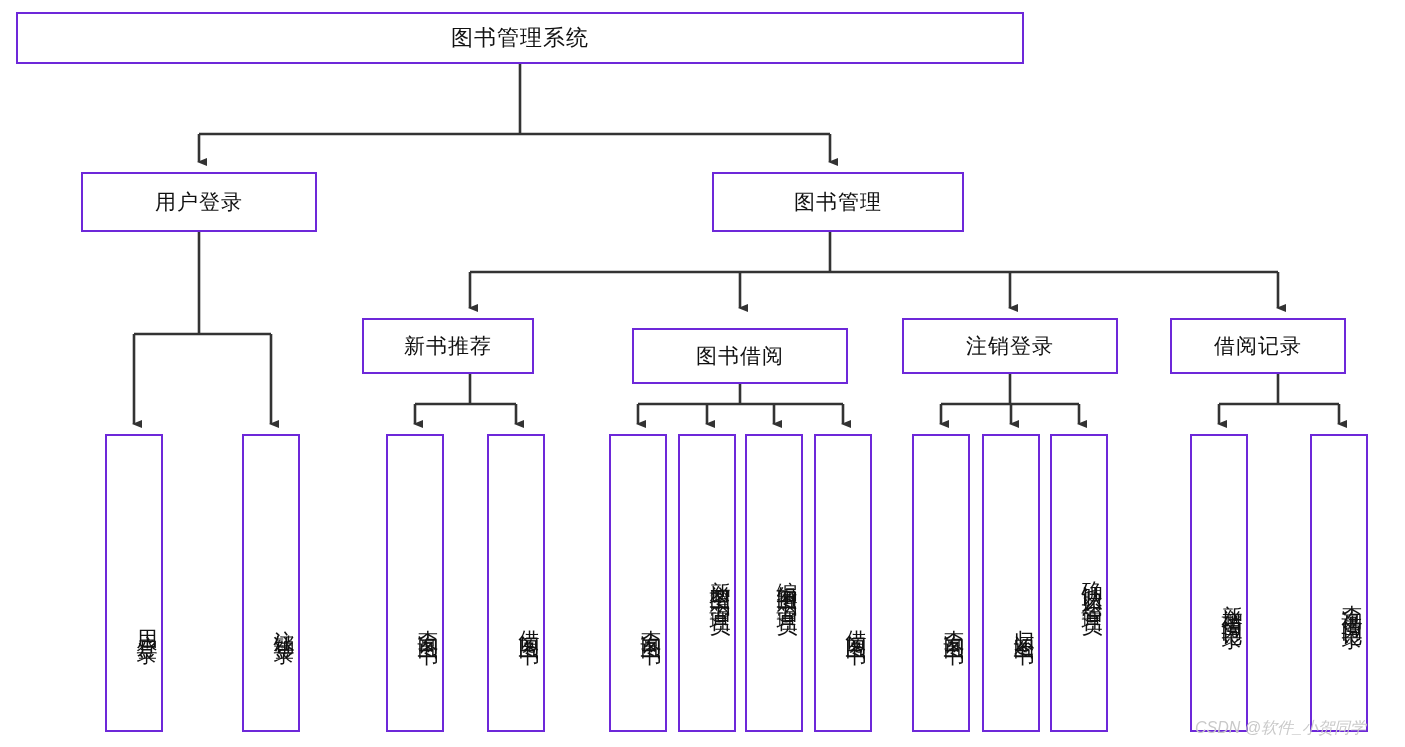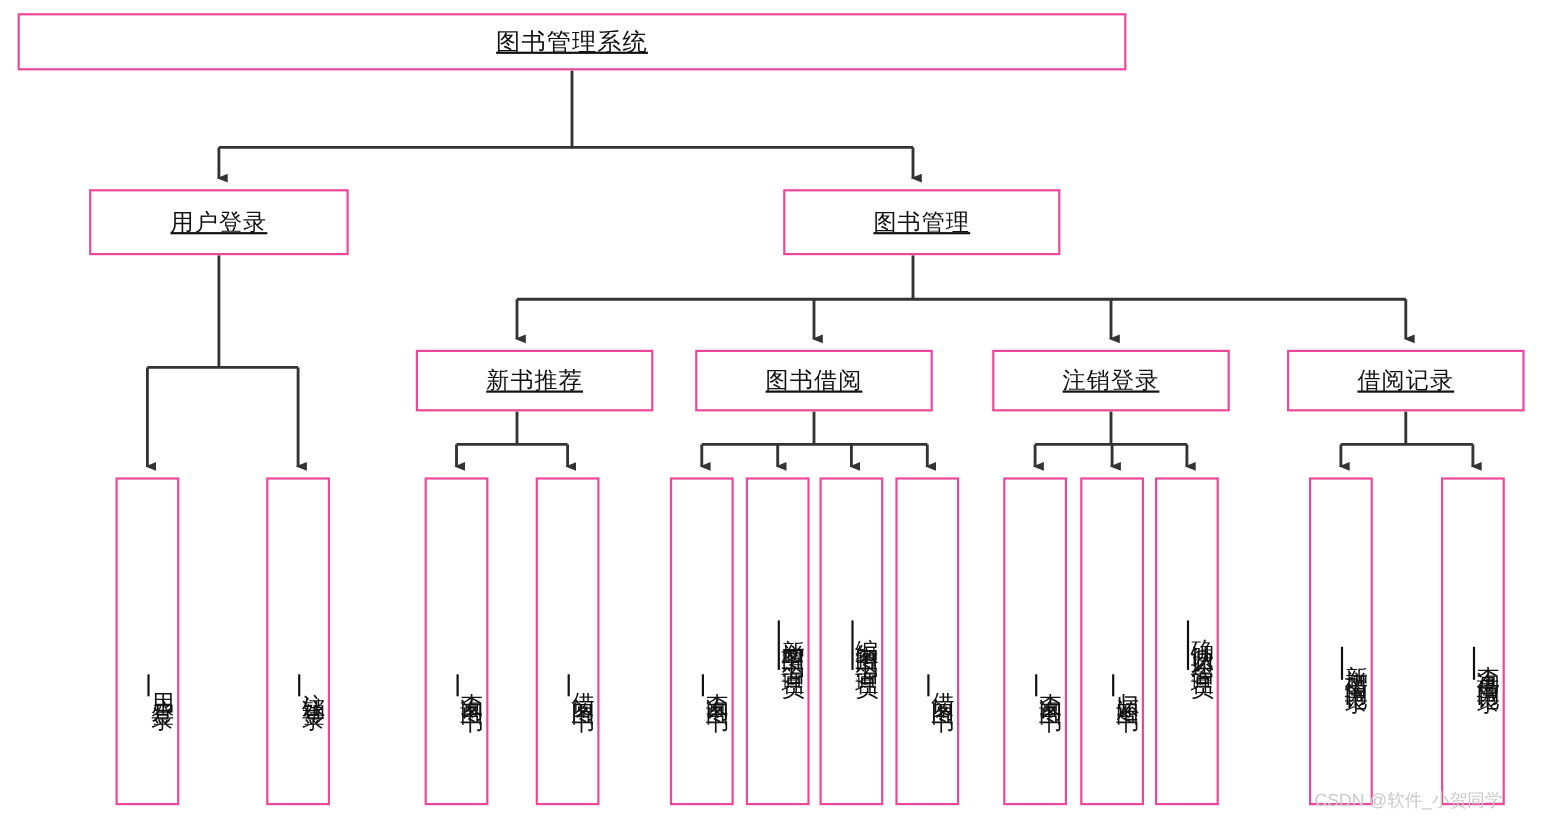--- a/index.html
+++ b/index.html
@@ -1,20 +1,20 @@
 <!DOCTYPE html>
 <html><head>
 <meta charset="utf-8">
 <style>
   html,body{margin:0;padding:0;background:#ffffff;}
   body{font-family:"Liberation Sans","DejaVu Sans",sans-serif;}
   #canvas{position:relative;width:1405px;height:747px;background:#ffffff;overflow:hidden;}
   svg.lines{position:absolute;left:0;top:0;width:1405px;height:747px;pointer-events:none;}
-  .node{position:absolute;box-sizing:border-box;background:#ffffff;border:2px solid #ec4899;
-        display:flex;align-items:center;justify-content:center;color:#111;text-decoration:underline;}
+  .node{position:absolute;box-sizing:border-box;background:#ffffff;border:2px solid #6d28d9;
+        display:flex;align-items:center;justify-content:center;color:#111;}
   .node.h{font-size:21px;letter-spacing:1px;}
   .node.v{writing-mode:vertical-rl;text-orientation:upright;font-size:21px;
           letter-spacing:5px;padding-top:6px;align-items:flex-start;justify-content:center;}
   .node.root{font-size:22px;}
   .watermark{position:absolute;color:#c9c9c9;font-size:16px;white-space:nowrap;}
 </style>
 </head>
 <body>
 
 <div id="canvas">
@@ -67,38 +67,38 @@
       <path d="M1219,404 L1219,424" marker-end="url(#arrow)"></path>
       <path d="M1339,404 L1339,424" marker-end="url(#arrow)"></path>
     </g>
   </svg>
 
   <div class="node h root" style="left:16px;top:12px;width:1008px;height:52px;">图书管理系统</div>
 
   <div class="node h" style="left:81px;top:172px;width:236px;height:60px;">用户登录</div>
   <div class="node h" style="left:712px;top:172px;width:252px;height:60px;">图书管理</div>
 
-  <div class="node h" style="left:362px;top:318px;width:216px;height:56px;margin-left:16px;">新书推荐</div>
-  <div class="node h" style="left:632px;top:318px;width:216px;height:56px;">图书借阅</div>
+  <div class="node h" style="left:362px;top:318px;width:172px;height:56px;">新书推荐</div>
+  <div class="node h" style="left:632px;top:328px;width:216px;height:56px;">图书借阅</div>
   <div class="node h" style="left:902px;top:318px;width:216px;height:56px;">注销登录</div>
-  <div class="node h" style="left:1170px;top:318px;width:216px;height:56px;">借阅记录</div>
+  <div class="node h" style="left:1170px;top:318px;width:176px;height:56px;">借阅记录</div>
 
   <div class="node v" style="left:105px;top:434px;width:58px;height:298px;padding-top:80px;">用户登录</div>
   <div class="node v" style="left:242px;top:434px;width:58px;height:298px;padding-top:80px;">注销登录</div>
 
   <div class="node v" style="left:386px;top:434px;width:58px;height:298px;padding-top:80px;">查询图书</div>
   <div class="node v" style="left:487px;top:434px;width:58px;height:298px;padding-top:80px;">借阅图书</div>
 
   <div class="node v" style="left:609px;top:434px;width:58px;height:298px;padding-top:80px;">查询图书</div>
   <div class="node v" style="left:678px;top:434px;width:58px;height:298px;padding-top:6px;">新增图书（管理员）</div>
   <div class="node v" style="left:745px;top:434px;width:58px;height:298px;padding-top:6px;">编辑图书（管理员）</div>
   <div class="node v" style="left:814px;top:434px;width:58px;height:298px;padding-top:80px;">借阅图书</div>
 
   <div class="node v" style="left:912px;top:434px;width:58px;height:298px;padding-top:80px;">查询图书</div>
   <div class="node v" style="left:982px;top:434px;width:58px;height:298px;padding-top:80px;">归还图书</div>
   <div class="node v" style="left:1050px;top:434px;width:58px;height:298px;padding-top:6px;">确认归还（管理员）</div>
 
   <div class="node v" style="left:1190px;top:434px;width:58px;height:298px;padding-top:40px;">新增借阅记录</div>
   <div class="node v" style="left:1310px;top:434px;width:58px;height:298px;padding-top:40px;">查询借阅记录</div>
 
-  <div class="watermark" style="left:1195px;top:718px;">CSDN @软件_小贺同学</div>
+  <div class="watermark" style="left:1195px;top:718px;font-style:italic;">CSDN @软件_小贺同学</div>
 
 </div>
 
 </body></html>

